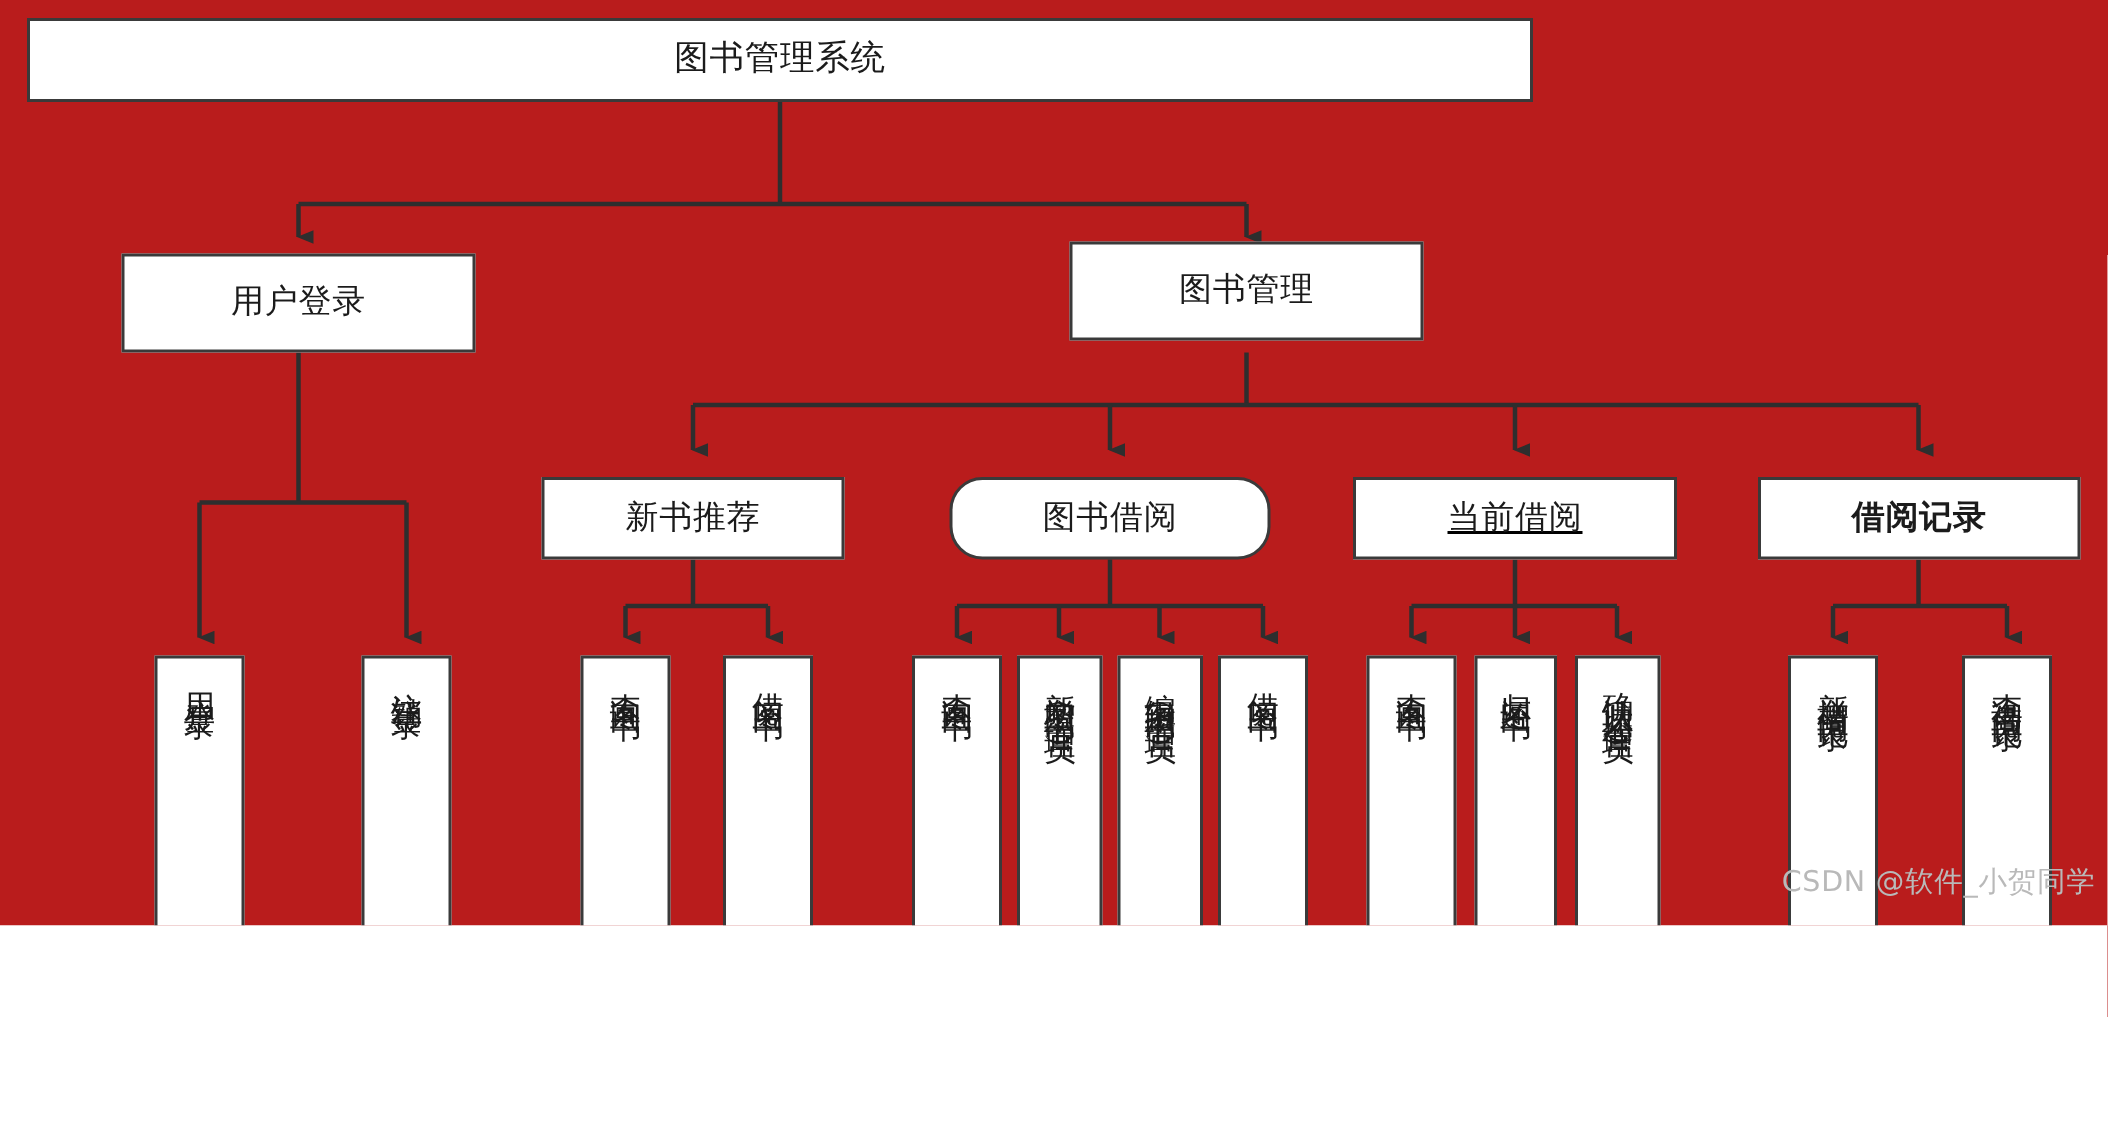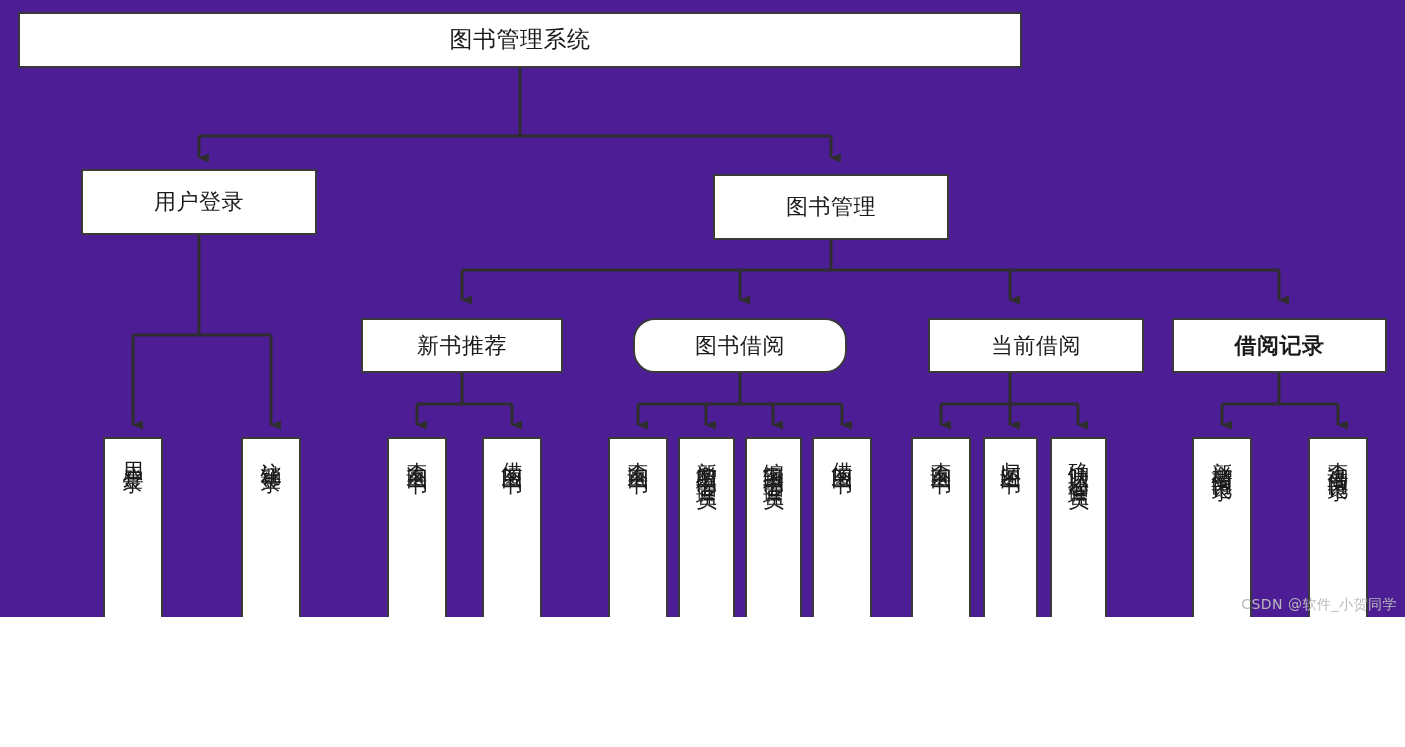--- a/index.html
+++ b/index.html
@@ -8,21 +8,21 @@
     padding: 0;
     background: #ffffff;
   }
   body {
     font-family: "DejaVu Sans", "Liberation Sans", sans-serif;
   }
   #canvas {
     position: relative;
     width: 1405px;
     height: 617px;
-    background: #4c1d95;
+    background: #b91c1c;
     overflow: hidden;
   }
   svg.wires {
     position: absolute;
     left: 0;
     top: 0;
     width: 1405px;
     height: 747px;
     pointer-events: none;
   }
@@ -55,22 +55,22 @@
     font-size: 21px;
     line-height: 1.05;
     letter-spacing: 4px;
     white-space: nowrap;
     height: auto;
     max-height: 100%;
   }
   #watermark {
     position: absolute;
     right: 8px;
-    bottom: 3px;
-    font-size: 14px;
+    bottom: 16px;
+    font-size: 19px;
     color: #b9b9b9;
     z-index: 6;
     white-space: nowrap;
     letter-spacing: 0.5px;
   }
 </style>
 </head>
 <body>
 
 <div id="canvas">
@@ -125,31 +125,31 @@
     </g>
   </svg>
 
   <div class="node root" style="left:18px; top:12px; width:1004px; height:56px;">
     <span class="label">图书管理系统</span>
   </div>
 
   <div class="node" style="left:81px; top:169px; width:236px; height:66px;">
     <span class="label">用户登录</span>
   </div>
-  <div class="node" style="left:713px; top:174px; width:236px; height:66px;">
+  <div class="node" style="left:713px; top:161px; width:236px; height:66px;">
     <span class="label">图书管理</span>
   </div>
 
   <div class="node" style="left:361px; top:318px; width:202px; height:55px;">
     <span class="label">新书推荐</span>
   </div>
   <div class="node" style="left:633px; top:318px; width:214px; height:55px;border-radius:22px;">
     <span class="label">图书借阅</span>
   </div>
-  <div class="node" style="left:928px; top:318px; width:216px; height:55px;">
+  <div class="node" style="left:902px; top:318px; width:216px; height:55px;text-decoration:underline;">
     <span class="label">当前借阅</span>
   </div>
   <div class="node" style="left:1172px; top:318px; width:215px; height:55px;font-weight:bold;">
     <span class="label">借阅记录</span>
   </div>
 
   <div class="node vert" style="left:103px; top:437px; width:60px; height:298px;">
     <span class="label">用户登录</span>
   </div>
   <div class="node vert" style="left:241px; top:437px; width:60px; height:298px;">

